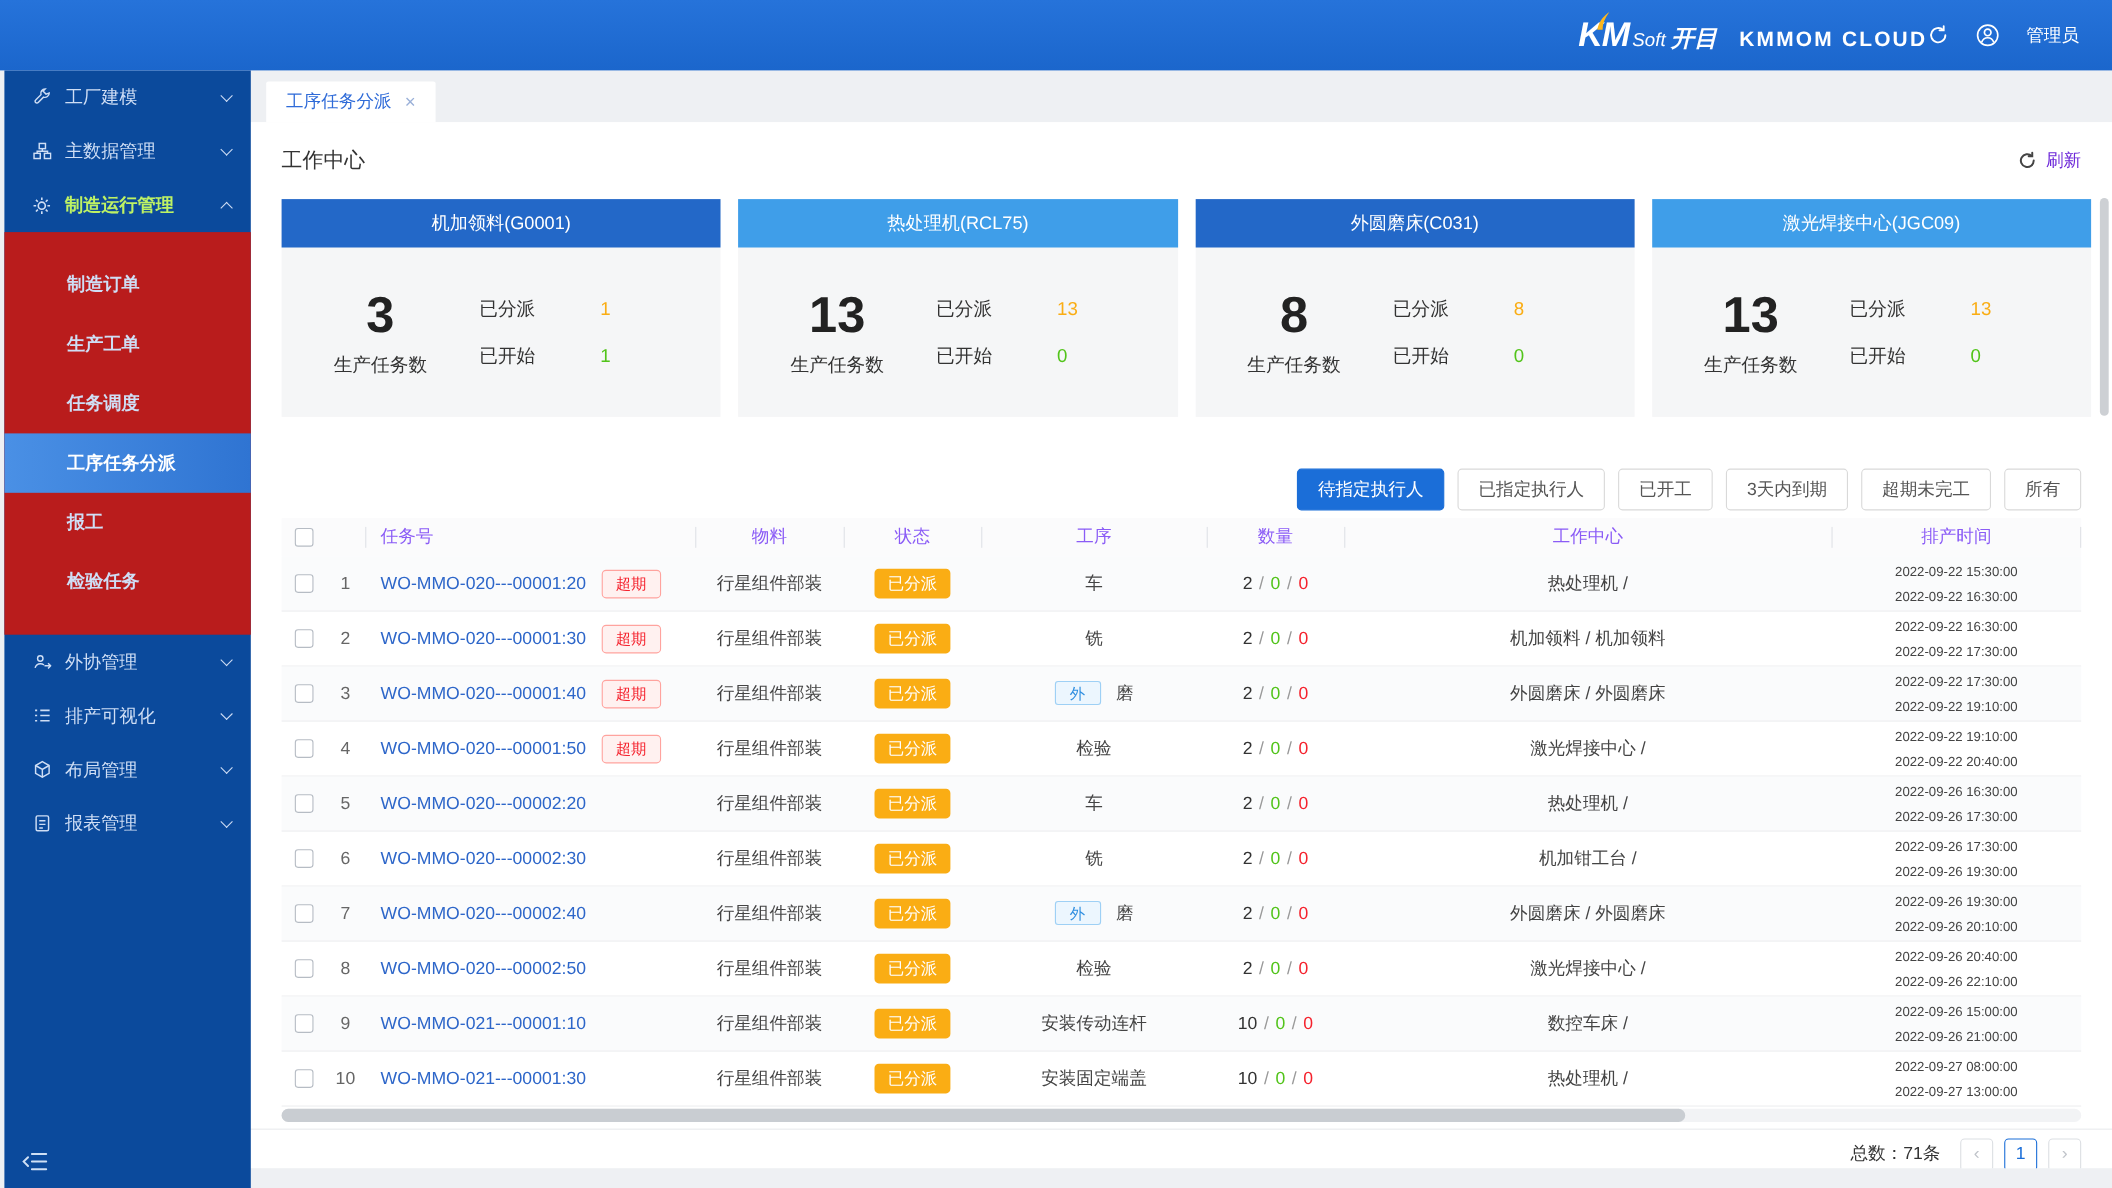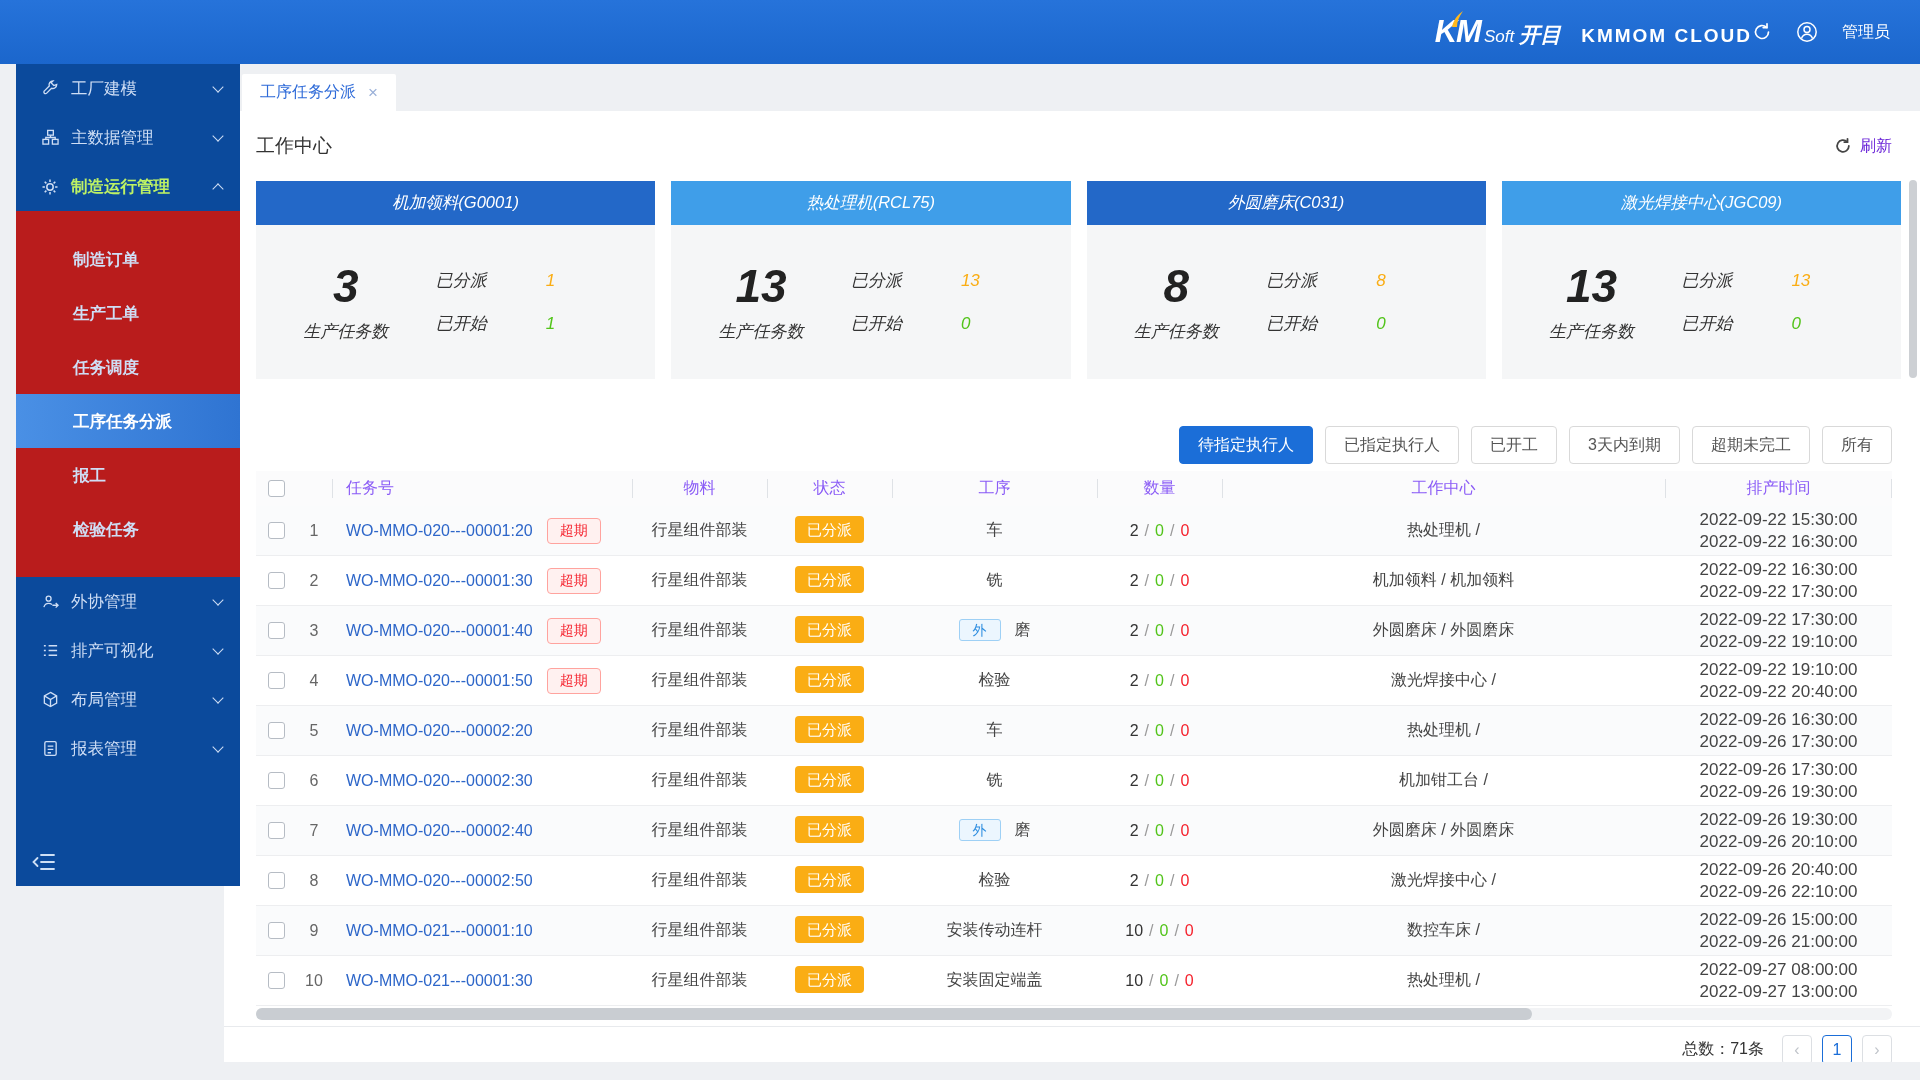--- a/index.html
+++ b/index.html
@@ -14,21 +14,21 @@
   .logo-km { font-size:31px; font-weight:800; font-style:italic; letter-spacing:-1px; position:relative; }
   .logo-swoosh { position:absolute; left:15px; top:-4px; }
   .logo-soft { font-size:17px; font-style:italic; margin-left:3px; }
   .logo-kaimu { font-size:21px; font-weight:700; font-style:italic; margin-left:5px; }
   .brand-name { font-size:19px; font-weight:700; letter-spacing:2px; margin-left:20px; }
   .topbar-right { display:flex; align-items:center; gap:24px; color:#fff; }
   .topbar-right .t-icon { display:flex; align-items:center; cursor:pointer; }
   .user-name { font-size:16px; }
 
   
-  .sidebar { position:absolute; left:16px; top:64px; width:224px; height:822px;
+  .sidebar { position:absolute; left:4px; top:64px; width:224px; height:1016px;
     background:#0b4a9c; z-index:20; }
   .side-item { height:49px; display:flex; align-items:center; padding:0 18px 0 24px;
     color:#cfdef5; font-size:16.5px; cursor:pointer; }
   .side-item .s-ico { width:20px; height:20px; margin-right:11px; display:flex; align-items:center; justify-content:center; color:#cfdef5; flex:none; }
   .side-item .s-label { flex:1; }
   .side-item.parent-active { color:#bef264; font-weight:700; }
   .chev { width:8px; height:8px; border-right:1.6px solid #cfdef5; border-bottom:1.6px solid #cfdef5; transform:rotate(45deg); margin-top:-3px; }
   .chev.up { transform:rotate(-135deg); margin-top:4px; }
   .submenu { background:#b91c1c; padding:21px 0;font-weight:bold; }
   .sub-item { height:54px; line-height:54px; padding-left:57px; color:#cfdef5; font-size:16.5px; cursor:pointer; }
@@ -41,21 +41,21 @@
   .tab { height:37px; background:#fff; display:flex; align-items:center; gap:12px;
     padding:0 18px; color:#2f6bd8; font-size:16px; border-radius:2px 2px 0 0; cursor:pointer; }
   .tab-close { color:#9ab0d8; font-size:17px; cursor:pointer; }
   .content { position:absolute; left:0; top:47px; width:1696px; height:951px; background:#fff; overflow:hidden; }
 
   .content-head { display:flex; justify-content:space-between; align-items:center; padding:22px 28px 0 32px; }
   .wc-title { font-size:19px; color:#333; font-weight:500; }
   .refresh-btn { display:flex; align-items:center; gap:8px; color:#6d28d9; font-size:16px; cursor:pointer; }
 
   
-  .cards { display:flex; gap:16px; margin:22px 19px 0 32px;font-style:italic; }
+  .cards { display:flex; gap:16px; margin:22px 19px 0 32px; }
   .card { flex:1; height:198px; background:#f5f6f7; }
   .card-head { height:44px; display:flex; align-items:center; justify-content:center;
     color:#fff; font-size:16.5px; font-weight:500; cursor:pointer; }
   .card-head.dark { background:#2368c8; }
   .card-head.light { background:#3f9ee9; }
   .card-body { height:154px; display:flex; align-items:center; }
   .card-left { width:45%; text-align:center; }
   .card-num { font-size:46px; font-weight:700; color:#222; line-height:1.1; }
   .card-num-label { font-size:17px; color:#333; margin-top:8px; }
   .card-right { width:55%; display:flex; flex-direction:column; gap:20px; }
@@ -85,21 +85,21 @@
   .td-cb { display:flex; justify-content:center; }
   .cb { width:17px; height:17px; border:1.5px solid #b6bcc4; border-radius:3px; background:#fff; display:inline-block; cursor:pointer; }
   .td-idx { color:#666; }
   .td-task { text-align:left; padding-left:14px; display:flex; align-items:center; gap:14px; }
   .task-link { color:#2d66c9; cursor:pointer; text-decoration:none; }
   .overdue-badge { font-size:14px; color:#f5222d; background:#fff1f0; border:1px solid #ffa39e; border-radius:4px; padding:3px 12px; }
   .status-badge { background:#faad14; color:#fff; font-size:15px; border-radius:4px; padding:5px 12px; }
   .out-tag { font-size:14px; color:#2e8ee0; background:#ecf6fe; border:1px solid #9ed0f5; border-radius:3px; padding:2px 13px; margin-right:14px; }
   .q-sep { color:#999; margin:0 6px; }
   .q-a { color:#333; } .q-b { color:#52c41a; } .q-c { color:#f5222d; }
-  .td-time { line-height:22px; font-size:17px; color:#444; }
+  .td-time { line-height:22px; font-size:12px; color:#444; }
 
   
   .hscroll { margin:2px 28px 0 32px; height:12px; background:#f2f3f5; border-radius:6px; position:relative; }
   .hthumb { position:absolute; left:0; top:0; height:12px; width:78%; background:#c9cdd2; border-radius:6px; cursor:pointer; }
   .v-thumb { position:absolute; right:3px; top:116px; width:8px; height:198px; background:#cdd0d4; border-radius:4px; z-index:40; cursor:pointer; }
 
   
   .table-footer { margin-top:6px; border-top:1px solid #e8eaed; height:46px;
     display:flex; align-items:center; justify-content:flex-end; padding-right:28px; gap:10px; }
   .total-label { font-size:16px; color:#333; margin-right:8px; }

